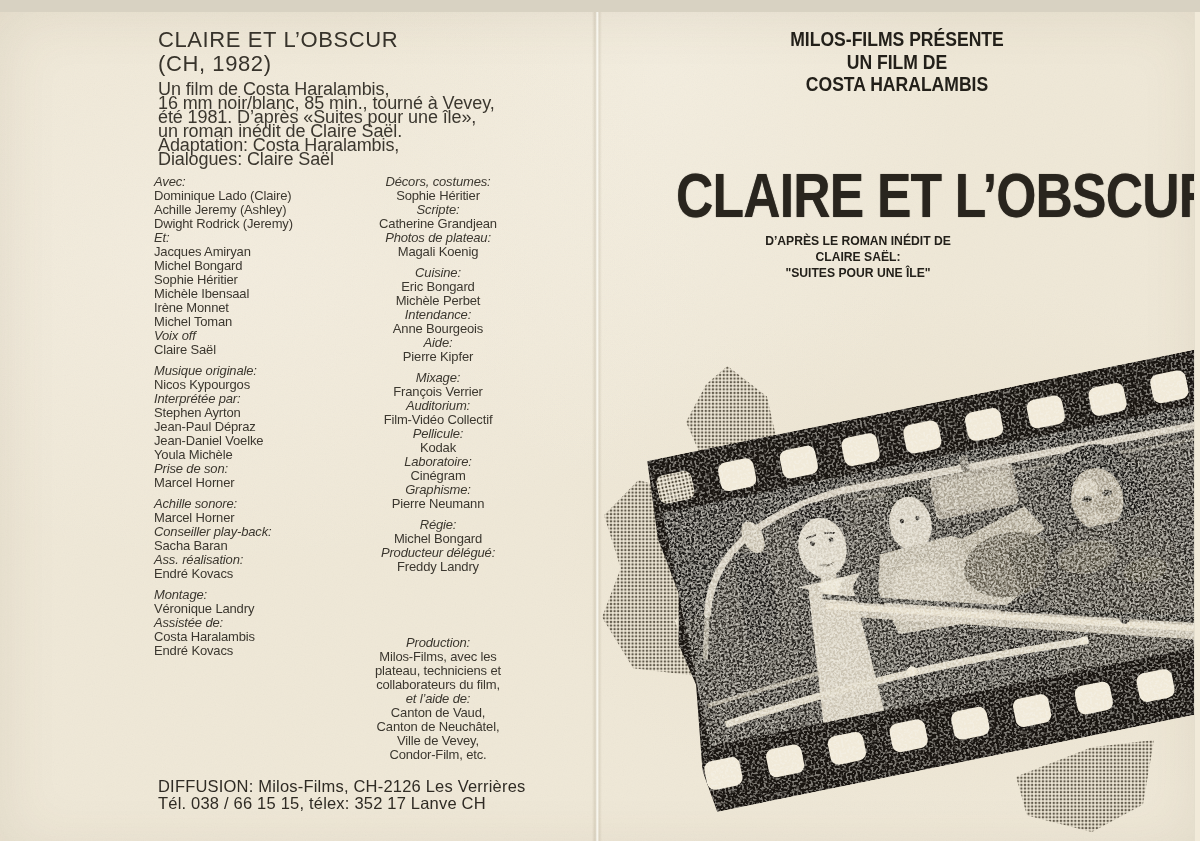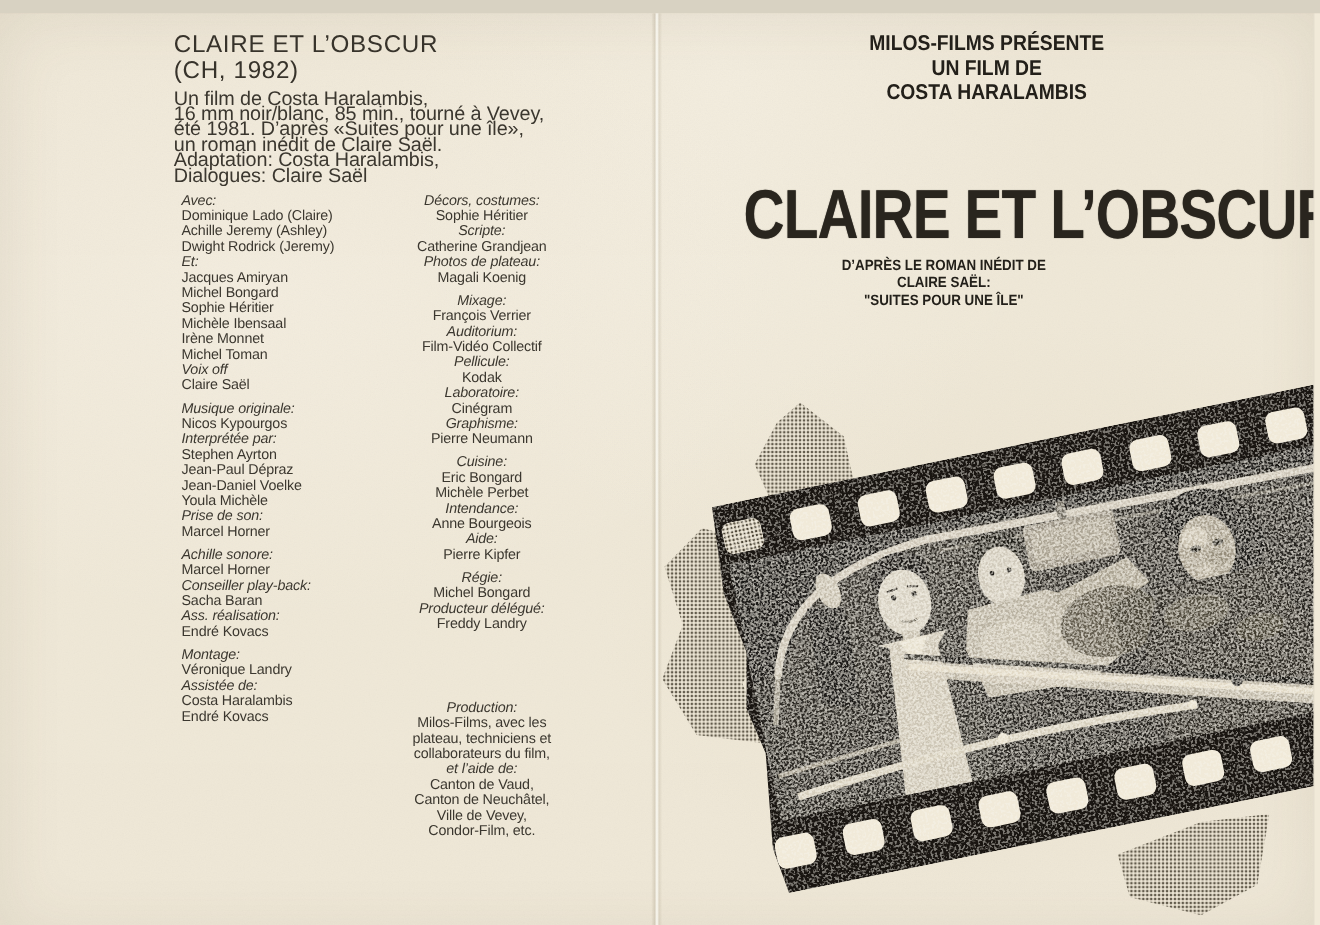--- a/index.html
+++ b/index.html
@@ -15,21 +15,21 @@
   }
   .grain-page{position:absolute;inset:0;z-index:0;pointer-events:none;opacity:.05;}
 
   
   .lp-header{position:absolute;left:158px;top:16px;z-index:3;color:#37332b;}
   .lp-title{font-size:22px;line-height:24px;letter-spacing:.6px;}
   .lp-desc{margin-top:7px;}
   .desc-line{font-size:18px;line-height:13.9px;color:#3b372f;letter-spacing:-.1px;}
 
   .col{position:absolute;top:163px;z-index:3;}
-  .col1{left:165px;width:180px;}
+  .col1{left:154px;width:180px;}
   .col2{left:328px;width:220px;text-align:center;}
   .credit-group{margin-top:7px;}
   .credit-group:first-child{margin-top:0;}
   .credit-group.big-gap{margin-top:62px;}
   .credit-line{font-size:13px;line-height:14px;color:#3b372f;letter-spacing:-.15px;white-space:nowrap;}
   .credit-line.it{font-style:italic;}
 
   .diffusion{position:absolute;left:158px;top:766px;z-index:3;color:#2f2b24;}
   .diffusion-line{font-size:16.5px;line-height:17px;letter-spacing:.2px;white-space:nowrap;}
 
@@ -152,60 +152,62 @@
     <div class="col col2" id="col2">
         <div class="credit-group">
           <div class="credit-line it">Décors, costumes:</div>
           <div class="credit-line">Sophie Héritier</div>
           <div class="credit-line it">Scripte:</div>
           <div class="credit-line">Catherine Grandjean</div>
           <div class="credit-line it">Photos de plateau:</div>
           <div class="credit-line">Magali Koenig</div>
         </div>
         <div class="credit-group">
+          <div class="credit-line it">Cuisine:</div>
+          <div class="credit-line">Eric Bongard</div>
+          <div class="credit-line">Michèle Perbet</div>
+          <div class="credit-line it">Intendance:</div>
+          <div class="credit-line">Anne Bourgeois</div>
+          <div class="credit-line it">Aide:</div>
+          <div class="credit-line">Pierre Kipfer</div>
+        </div>
+        <div class="credit-group">
           <div class="credit-line it">Mixage:</div>
           <div class="credit-line">François Verrier</div>
           <div class="credit-line it">Auditorium:</div>
           <div class="credit-line">Film-Vidéo Collectif</div>
           <div class="credit-line it">Pellicule:</div>
           <div class="credit-line">Kodak</div>
           <div class="credit-line it">Laboratoire:</div>
           <div class="credit-line">Cinégram</div>
           <div class="credit-line it">Graphisme:</div>
           <div class="credit-line">Pierre Neumann</div>
         </div>
         <div class="credit-group">
-          <div class="credit-line it">Cuisine:</div>
-          <div class="credit-line">Eric Bongard</div>
-          <div class="credit-line">Michèle Perbet</div>
-          <div class="credit-line it">Intendance:</div>
-          <div class="credit-line">Anne Bourgeois</div>
-          <div class="credit-line it">Aide:</div>
-          <div class="credit-line">Pierre Kipfer</div>
-        </div>
-        <div class="credit-group">
           <div class="credit-line it">Régie:</div>
           <div class="credit-line">Michel Bongard</div>
           <div class="credit-line it">Producteur délégué:</div>
           <div class="credit-line">Freddy Landry</div>
         </div>
         <div class="credit-group big-gap">
           <div class="credit-line it">Production:</div>
           <div class="credit-line">Milos-Films, avec les</div>
           <div class="credit-line">plateau, techniciens et</div>
           <div class="credit-line">collaborateurs du film,</div>
           <div class="credit-line it">et l’aide de:</div>
           <div class="credit-line">Canton de Vaud,</div>
           <div class="credit-line">Canton de Neuchâtel,</div>
           <div class="credit-line">Ville de Vevey,</div>
           <div class="credit-line">Condor-Film, etc.</div>
         </div>
       </div>
 
     <footer class="diffusion">
+      <div class="diffusion-line">DIFFUSION: Milos-Films, CH-2126 Les Verrières</div>
+      <div class="diffusion-line">Tél. 038 / 66 15 15, télex: 352 17 Lanve CH</div>
     </footer>
   </section>
 
   <div class="crease"></div>
 
   <section>
     <div class="presenter">
         <div class="presenter-line">MILOS-FILMS PRÉSENTE</div>
         <div class="presenter-line">UN FILM DE</div>
         <div class="presenter-line">COSTA HARALAMBIS</div>

